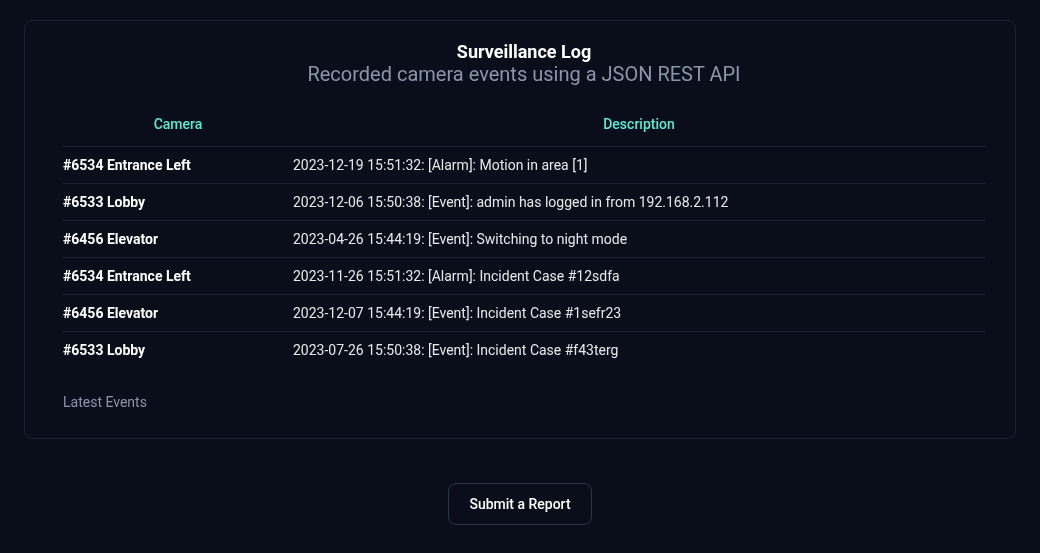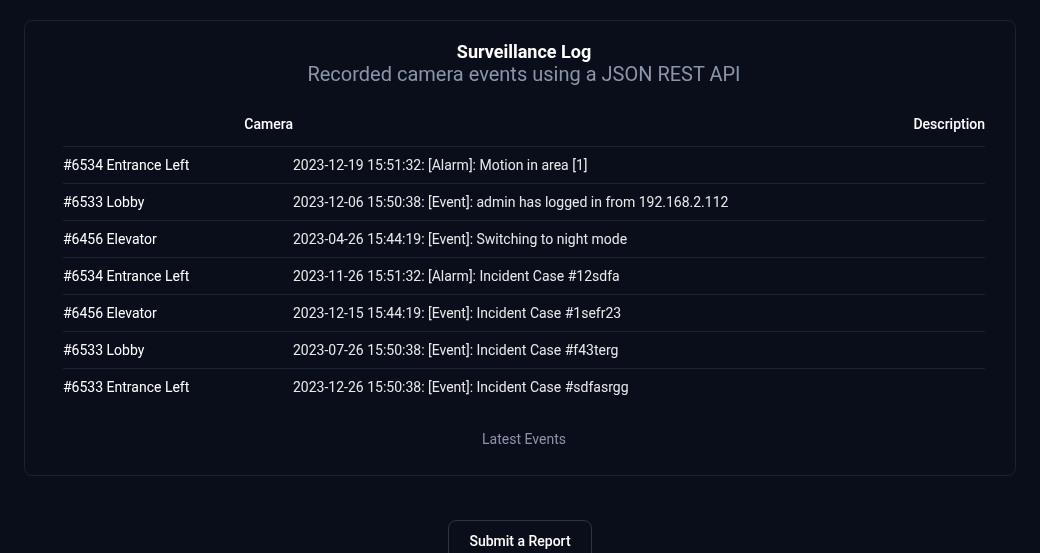--- a/index.html
+++ b/index.html
@@ -30,44 +30,44 @@
       text-align: center;
       font-size: 20px;
       color: #8a95aa;
       margin-bottom: 30px;
     }
     table {
       width: 100%;
       border-collapse: collapse;
     }
     thead th {
-      text-align: right;
+      text-align: center;
       font-size: 14px;
       font-weight: 500;
-      color: #ffffff;
+      color: #5eead4;
       padding-bottom: 14px;
     }
     th.camera-col {
       width: 230px;
     }
     tbody tr {
       border-top: 1px solid #1a2332;
     }
     tbody td {
       padding: 10px 0;
       font-size: 14px;
       color: #e8e8e8;
       vertical-align: middle;
     }
     td.camera-cell {
-      font-weight: 400;
+      font-weight: 700;
       color: #ffffff;
     }
     .caption {
-      text-align: center;
+      text-align: left;
       font-size: 14px;
       color: #8a95aa;
       margin-top: 26px;
     }
     .button-wrap {
       text-align: center;
       margin-top: 44px;
     }
     .submit-btn {
       background: transparent;
@@ -107,29 +107,25 @@
         <tr>
           <td class="camera-cell">#6456 Elevator</td>
           <td>2023-04-26 15:44:19: [Event]: Switching to night mode</td>
         </tr>
         <tr>
           <td class="camera-cell">#6534 Entrance Left</td>
           <td>2023-11-26 15:51:32: [Alarm]: Incident Case #12sdfa</td>
         </tr>
         <tr>
           <td class="camera-cell">#6456 Elevator</td>
-          <td>2023-12-15 15:44:19: [Event]: Incident Case #1sefr23</td>
+          <td>2023-12-07 15:44:19: [Event]: Incident Case #1sefr23</td>
         </tr>
         <tr>
           <td class="camera-cell">#6533 Lobby</td>
           <td>2023-07-26 15:50:38: [Event]: Incident Case #f43terg</td>
-        </tr>
-        <tr>
-          <td class="camera-cell">#6533 Entrance Left</td>
-          <td>2023-12-26 15:50:38: [Event]: Incident Case #sdfasrgg</td>
         </tr>
       </tbody>
   </table>
 
   <div class="caption">Latest Events</div>
 </div>
 
 <div class="button-wrap">
   <button class="submit-btn">Submit a Report</button>
 </div>

